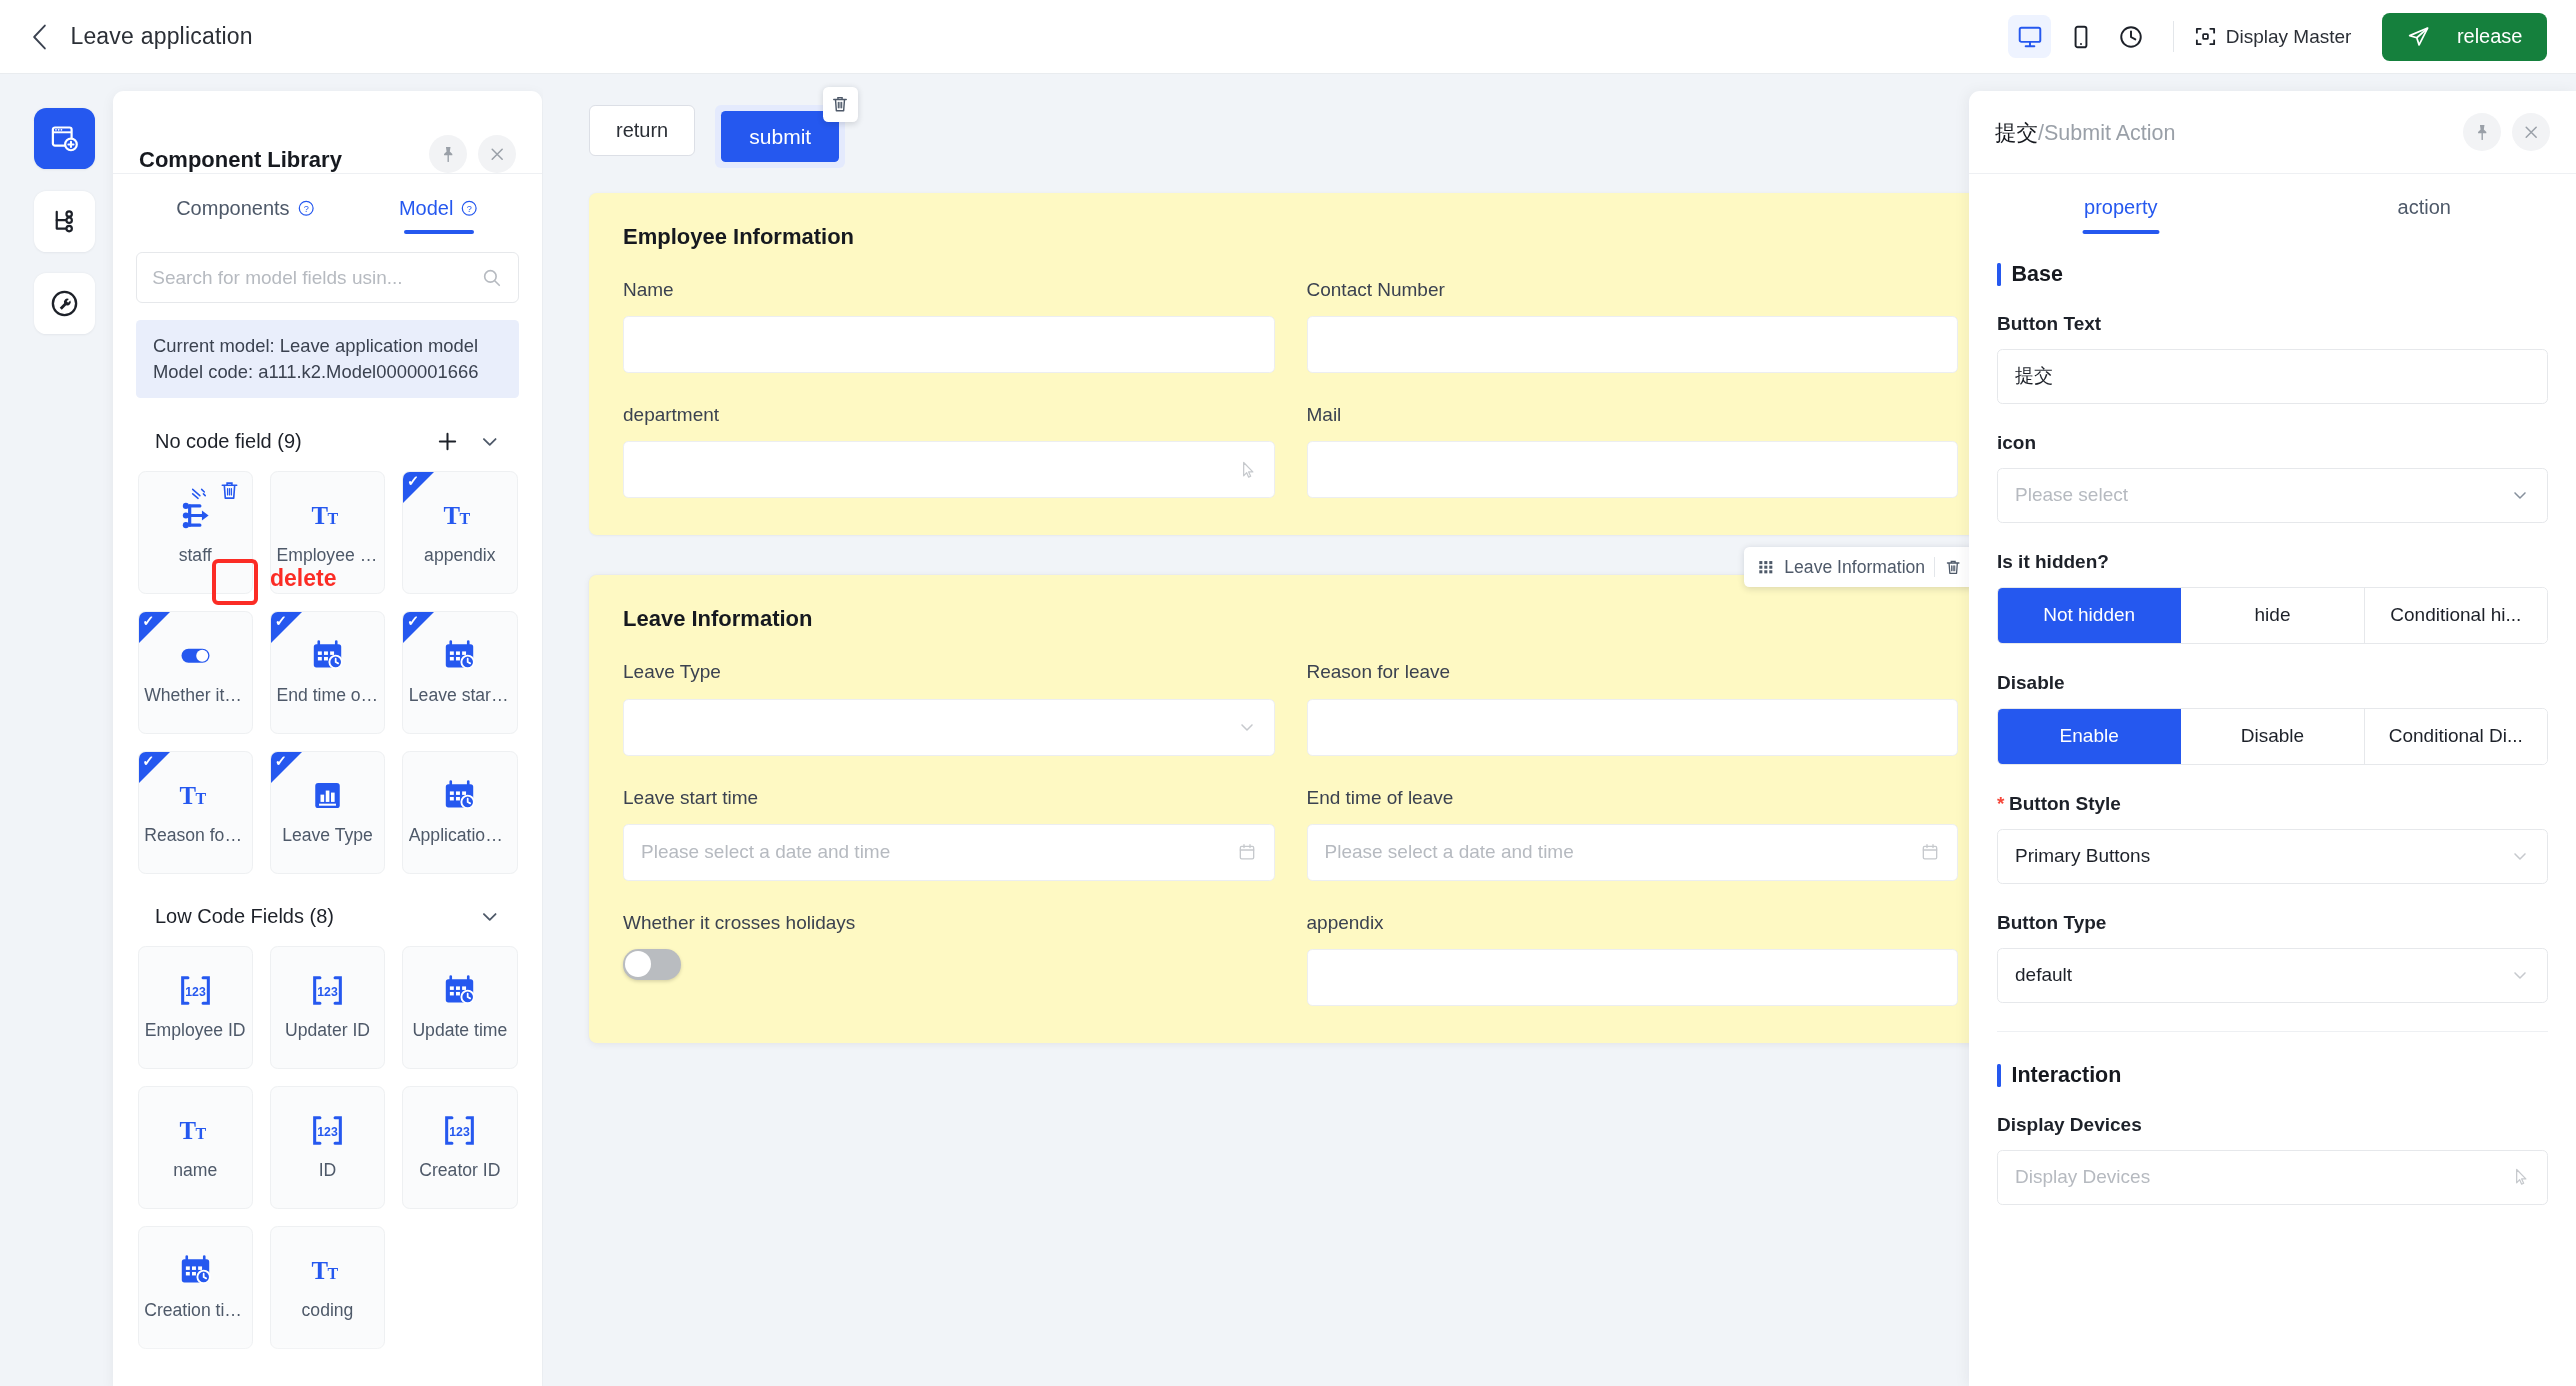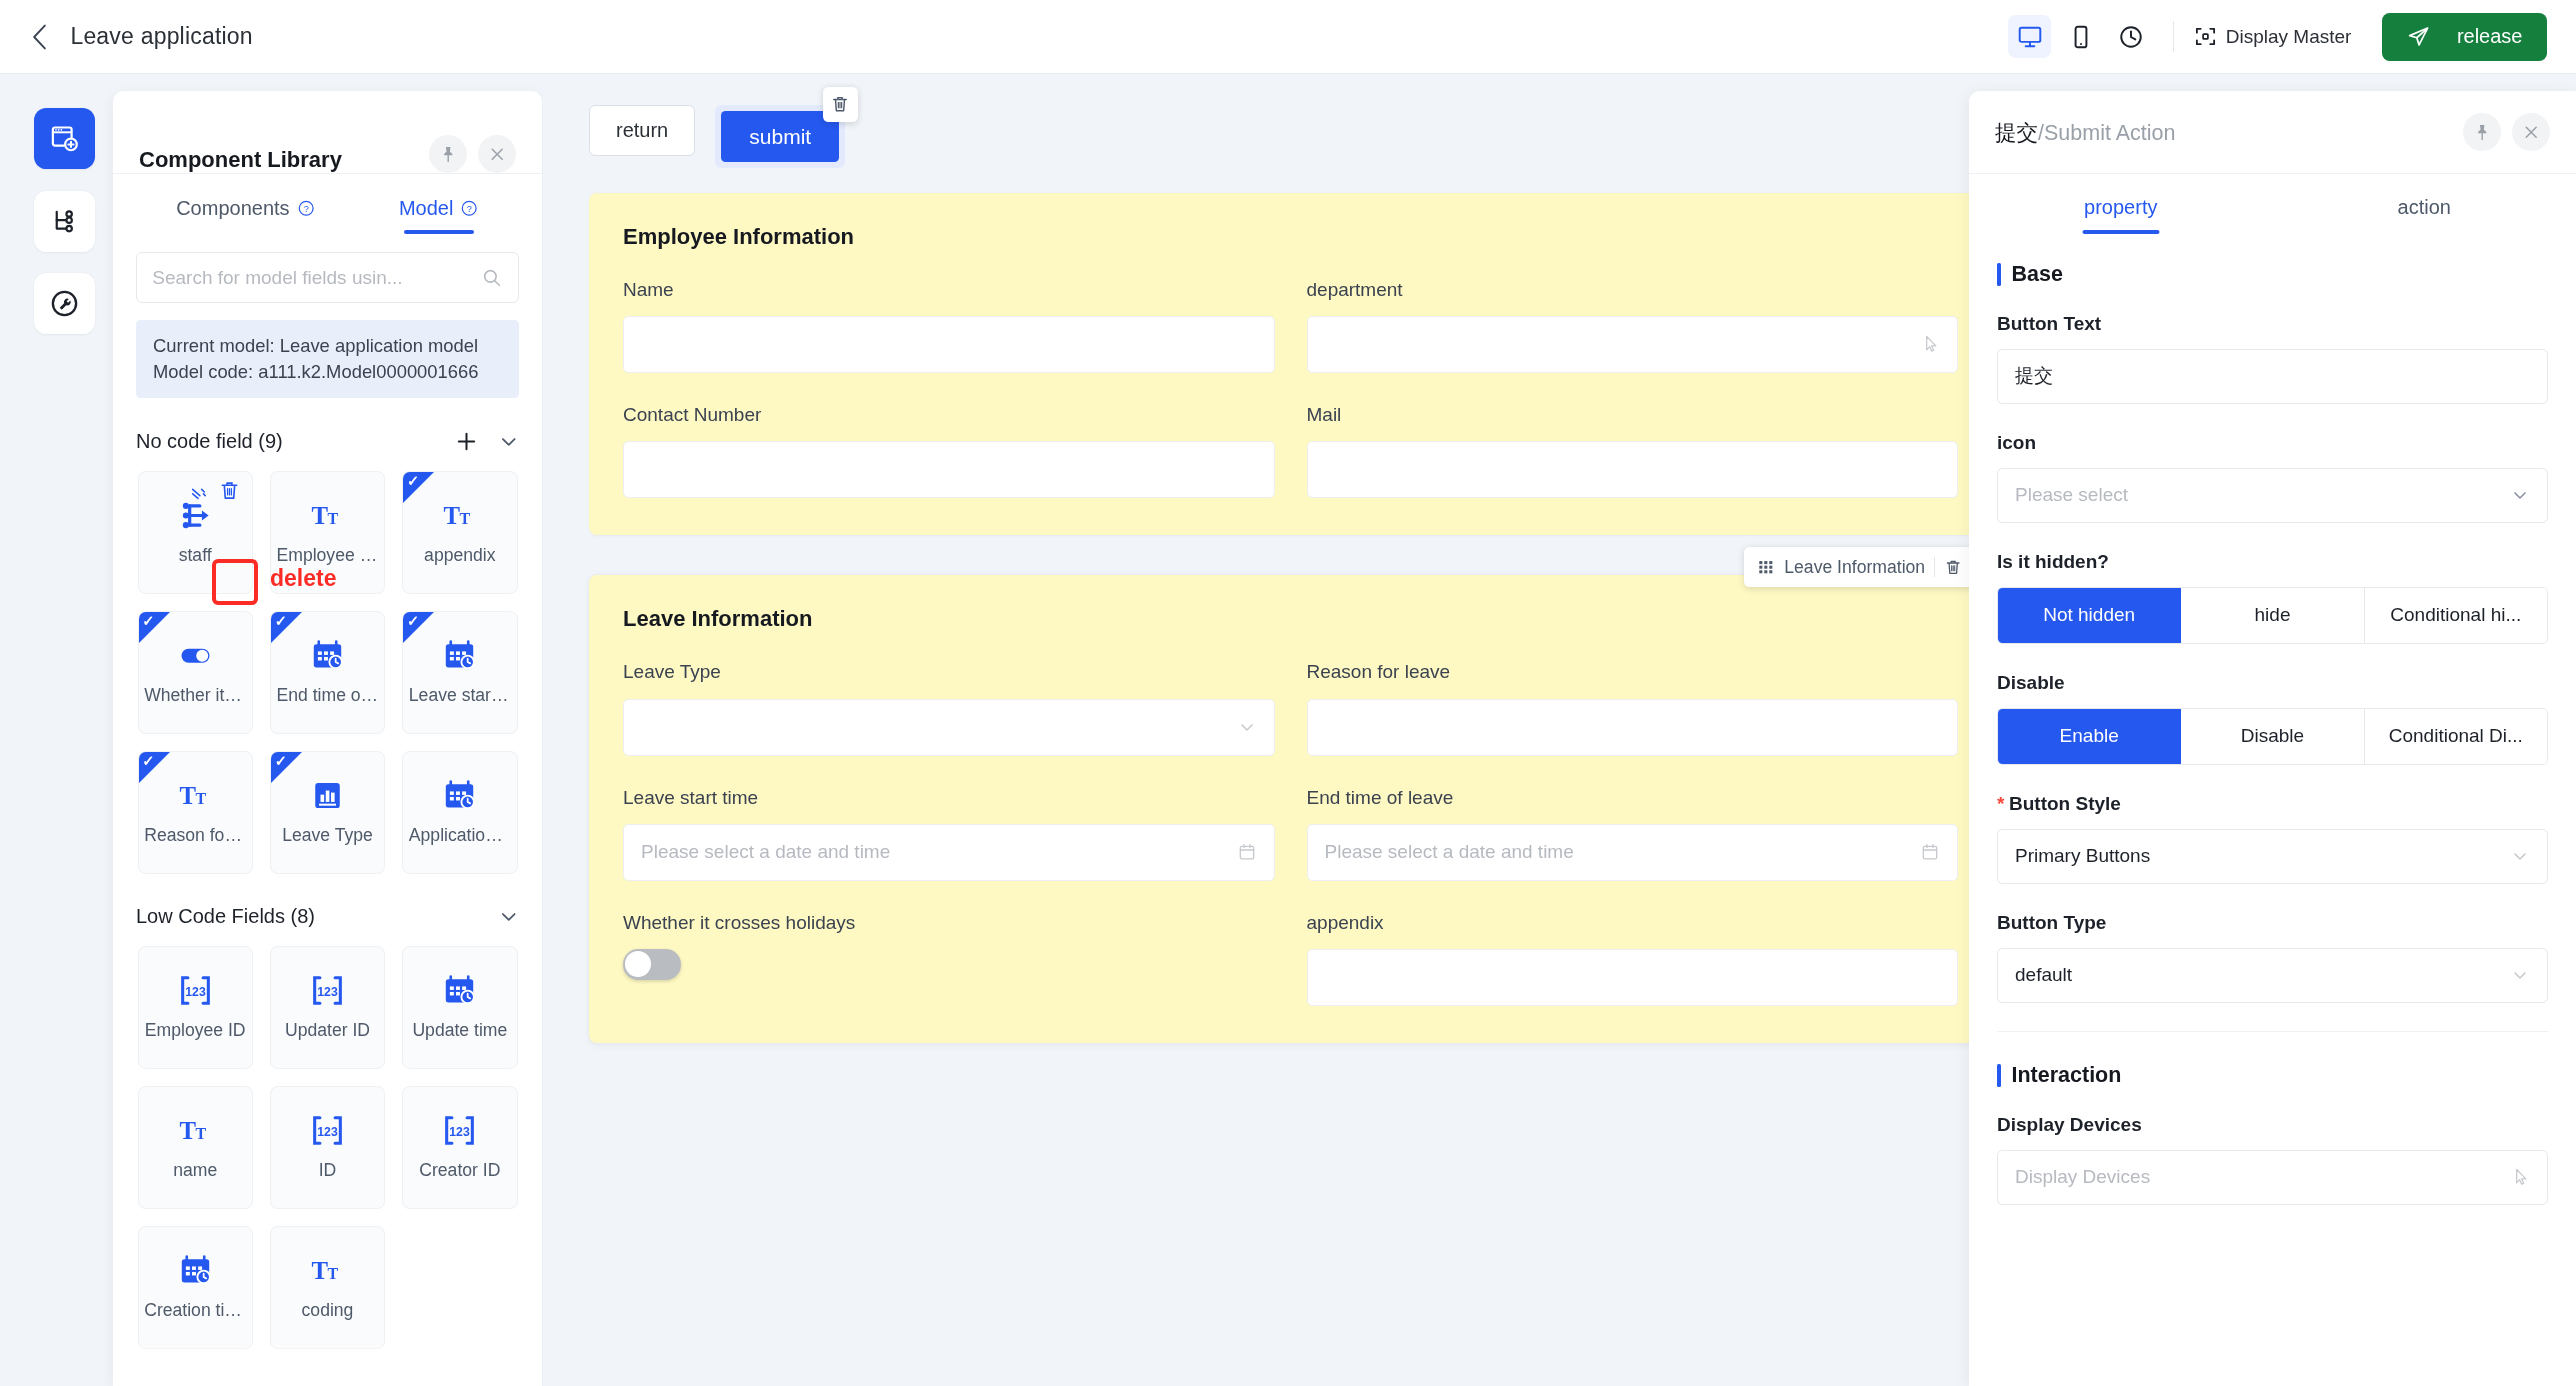--- a/index.html
+++ b/index.html
@@ -98,21 +98,21 @@
     height: 51px; border: 0.8px solid #e6e8eb; border-radius: 6.1px;
     display: flex; align-items: center; padding: 0 15.3px; cursor: text;
   }
   .search-box span.ph { font-size: 19px; color: #b6bac0; flex: 1; }
   .model-info {
     margin: 17px 23px 0 23px; background: #e9eefb; border-radius: 4.6px;
     padding: 12.3px 17px; font-size: 18.4px; color: #3b4250; line-height: 1.45;
   }
 
   .group-head {
-    display: flex; align-items: center; padding: 0 23px;
+    display: flex; align-items: center; padding: 0 42px;
     margin-top: 23px; height: 40px;
   }
   .group-title { font-size: 20px; color: #1d2129; }
   .group-acts { margin-left: auto; display: flex; align-items: center; gap: 20px; }
   .ga { cursor: pointer; display: flex; align-items: center; }
 
   .field-grid {
     display: grid; grid-template-columns: repeat(3, 1fr);
     gap: 17px; padding: 9.2px 24.5px 0 24.5px;
   }
@@ -648,35 +648,35 @@
     <div class="form-card">
       <div class="sec-title">Employee Information</div>
       <div class="row2">
         <div class="fgroup">
           <div class="flabel">Name</div>
           <div class="finput">
               <span class="ph"></span>
             </div>
         </div>
         <div class="fgroup">
+          <div class="flabel">Contact Number</div>
+          <div class="finput">
+              <span class="ph"></span>
+            </div>
+        </div>
+        <div class="fgroup">
           <div class="flabel">department</div>
           <div class="finput">
             <span class="ph"></span>
             <span class="right-ico">
               <svg width="20" height="20" viewBox="0 0 24 24">
                   <path d="M8 3 L8 19 L11.6 15.2 L14 20.6 L16.4 19.5 L14 14.3 L19 14.3 Z" fill="none" stroke="#c6c9cd" stroke-width="1.5" stroke-linejoin="round"></path>
                 </svg>
             </span>
           </div>
-        </div>
-        <div class="fgroup">
-          <div class="flabel">Contact Number</div>
-          <div class="finput">
-              <span class="ph"></span>
-            </div>
         </div>
         <div class="fgroup">
           <div class="flabel">Mail</div>
           <div class="finput">
               <span class="ph"></span>
             </div>
         </div>
       </div>
     </div>
 

